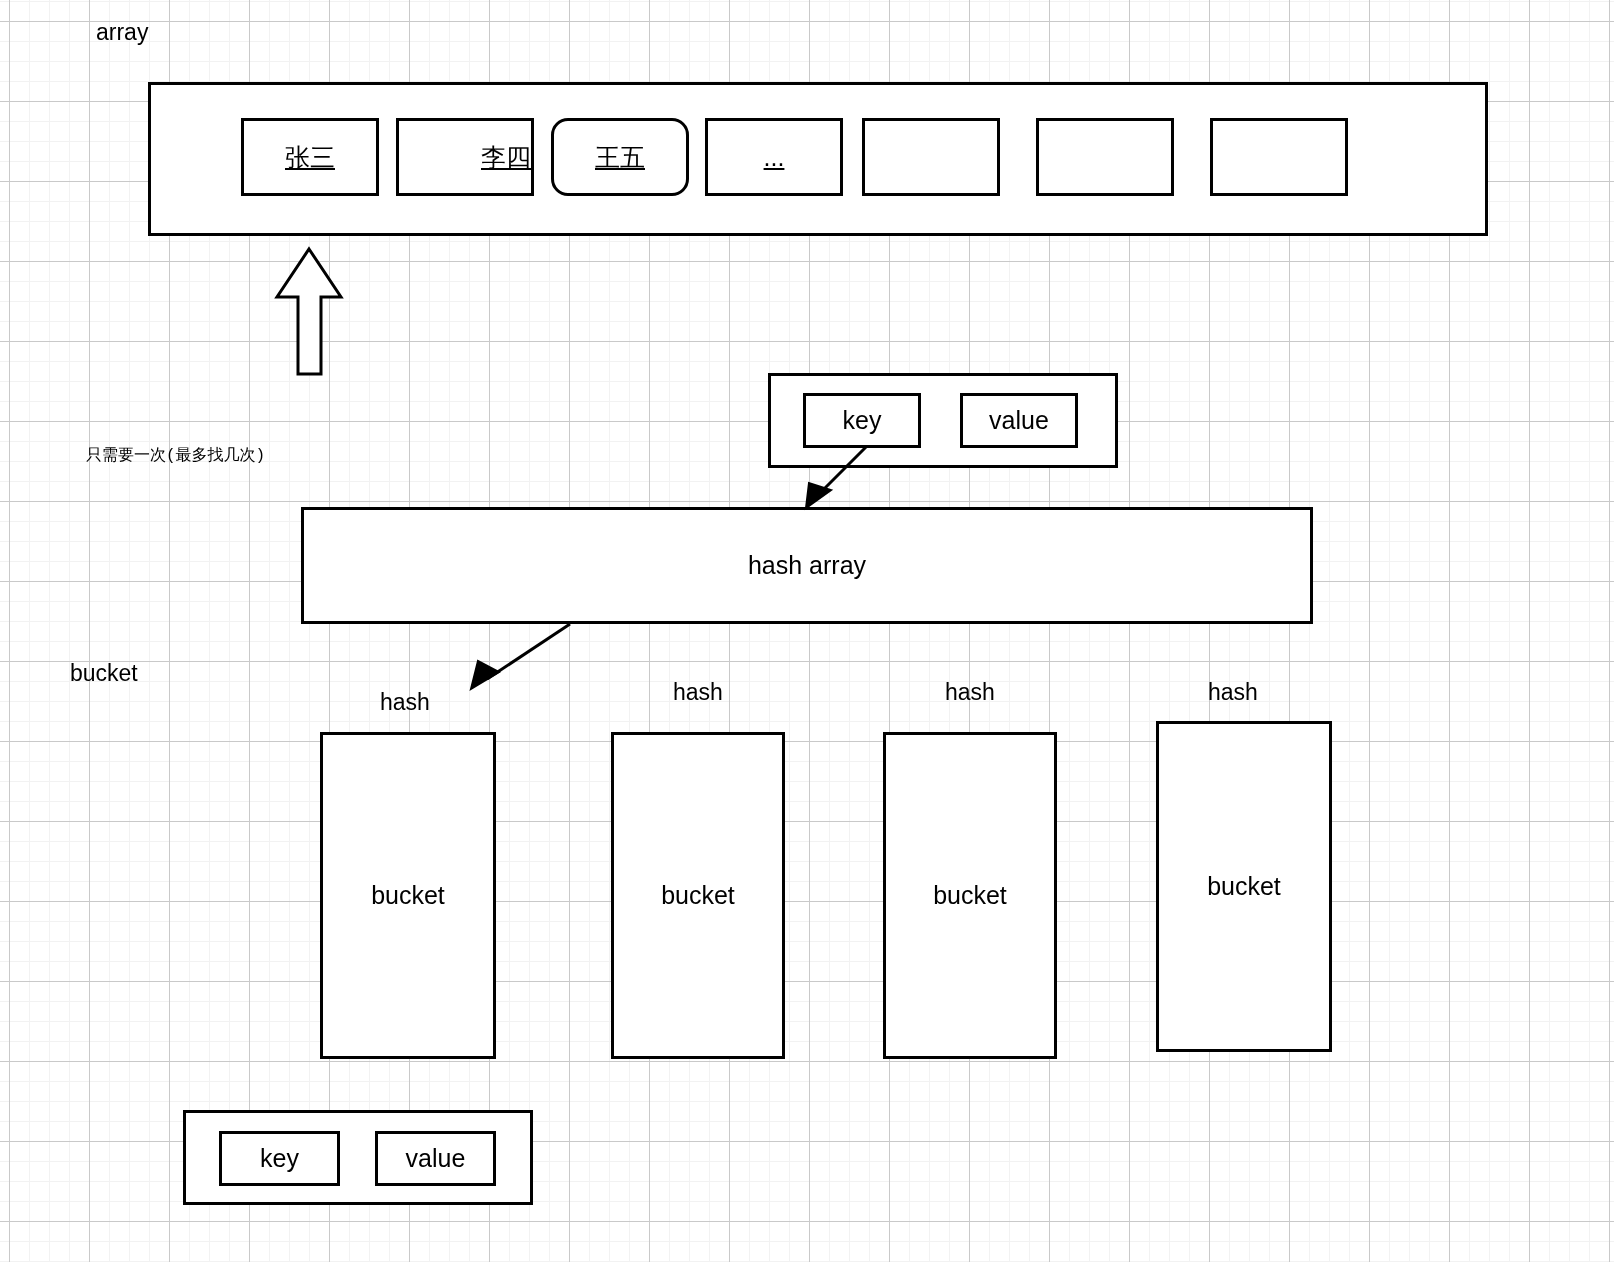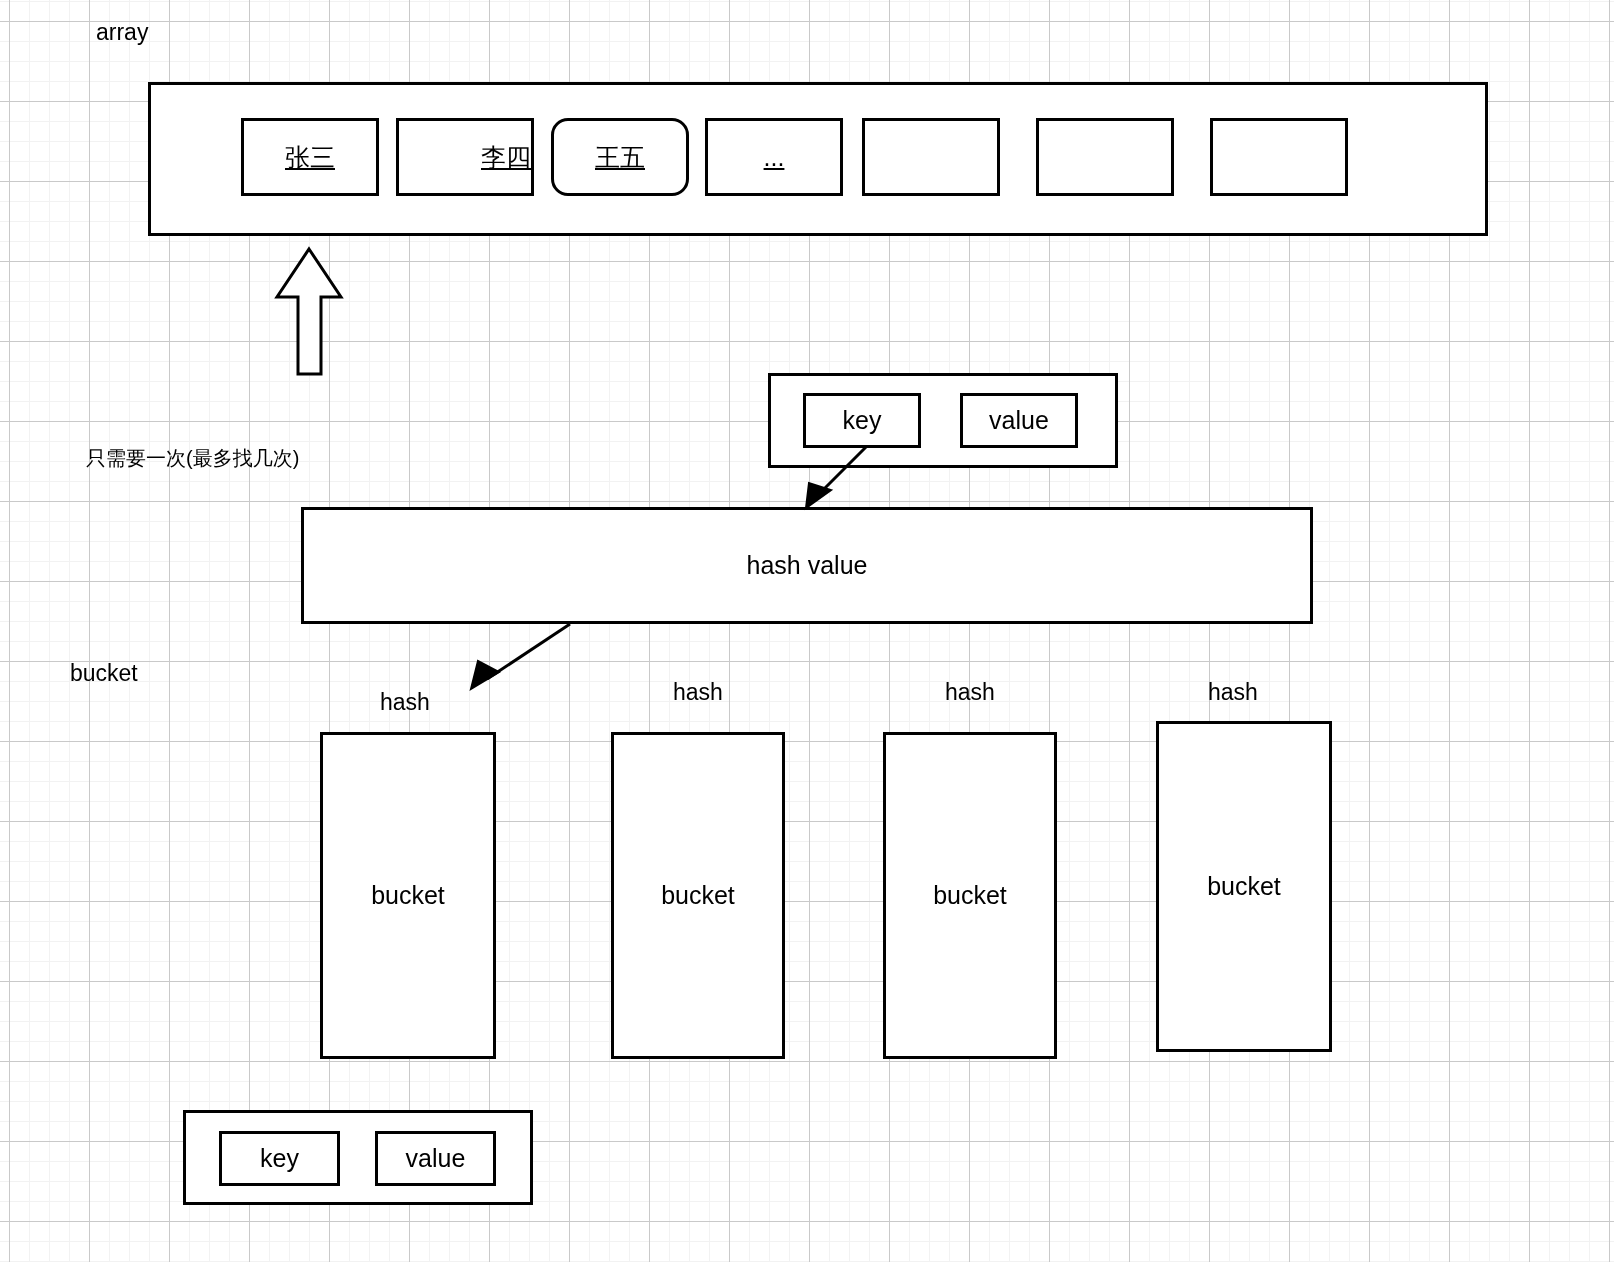--- a/index.html
+++ b/index.html
@@ -56,22 +56,22 @@
   .cell-text, .box-text {
     font-size: 25px;
     line-height: 1;
     color: #000000;
   }
   .cn {
     font-family: "DejaVu Sans", "Liberation Sans", sans-serif;
     font-size: 25px;
   }
   .cn-label {
-    font-family: Liberation Sans, sans-serif;
-    font-size: 20px;
+    font-family: Liberation Mono, monospace;
+    font-size: 16px;
   }
   svg.overlay {
     position: absolute;
     left: 0;
     top: 0;
     width: 1614px;
     height: 1262px;
     pointer-events: none;
     overflow: visible;
   }
@@ -111,21 +111,21 @@
 
   <div class="box" style="left:768px; top:373px; width:350px; height:95px;"></div>
   <div class="box" style="left:803px; top:393px; width:118px; height:55px;">
     <span class="box-text">key</span>
   </div>
   <div class="box" style="left:960px; top:393px; width:118px; height:55px;">
     <span class="box-text">value</span>
   </div>
 
   <div class="box" style="left:301px; top:507px; width:1012px; height:117px;">
-    <span class="box-text">hash value</span>
+    <span class="box-text">hash array</span>
   </div>
 
   <div class="plain-label" style="left:70px; top:662px;">bucket</div>
 
   <div class="plain-label" style="left:380px; top:691px;">hash</div>
   <div class="box" style="left:320px; top:732px; width:176px; height:327px;">
     <span class="box-text">bucket</span>
   </div>
 
   <div class="plain-label" style="left:673px; top:681px;">hash</div>

